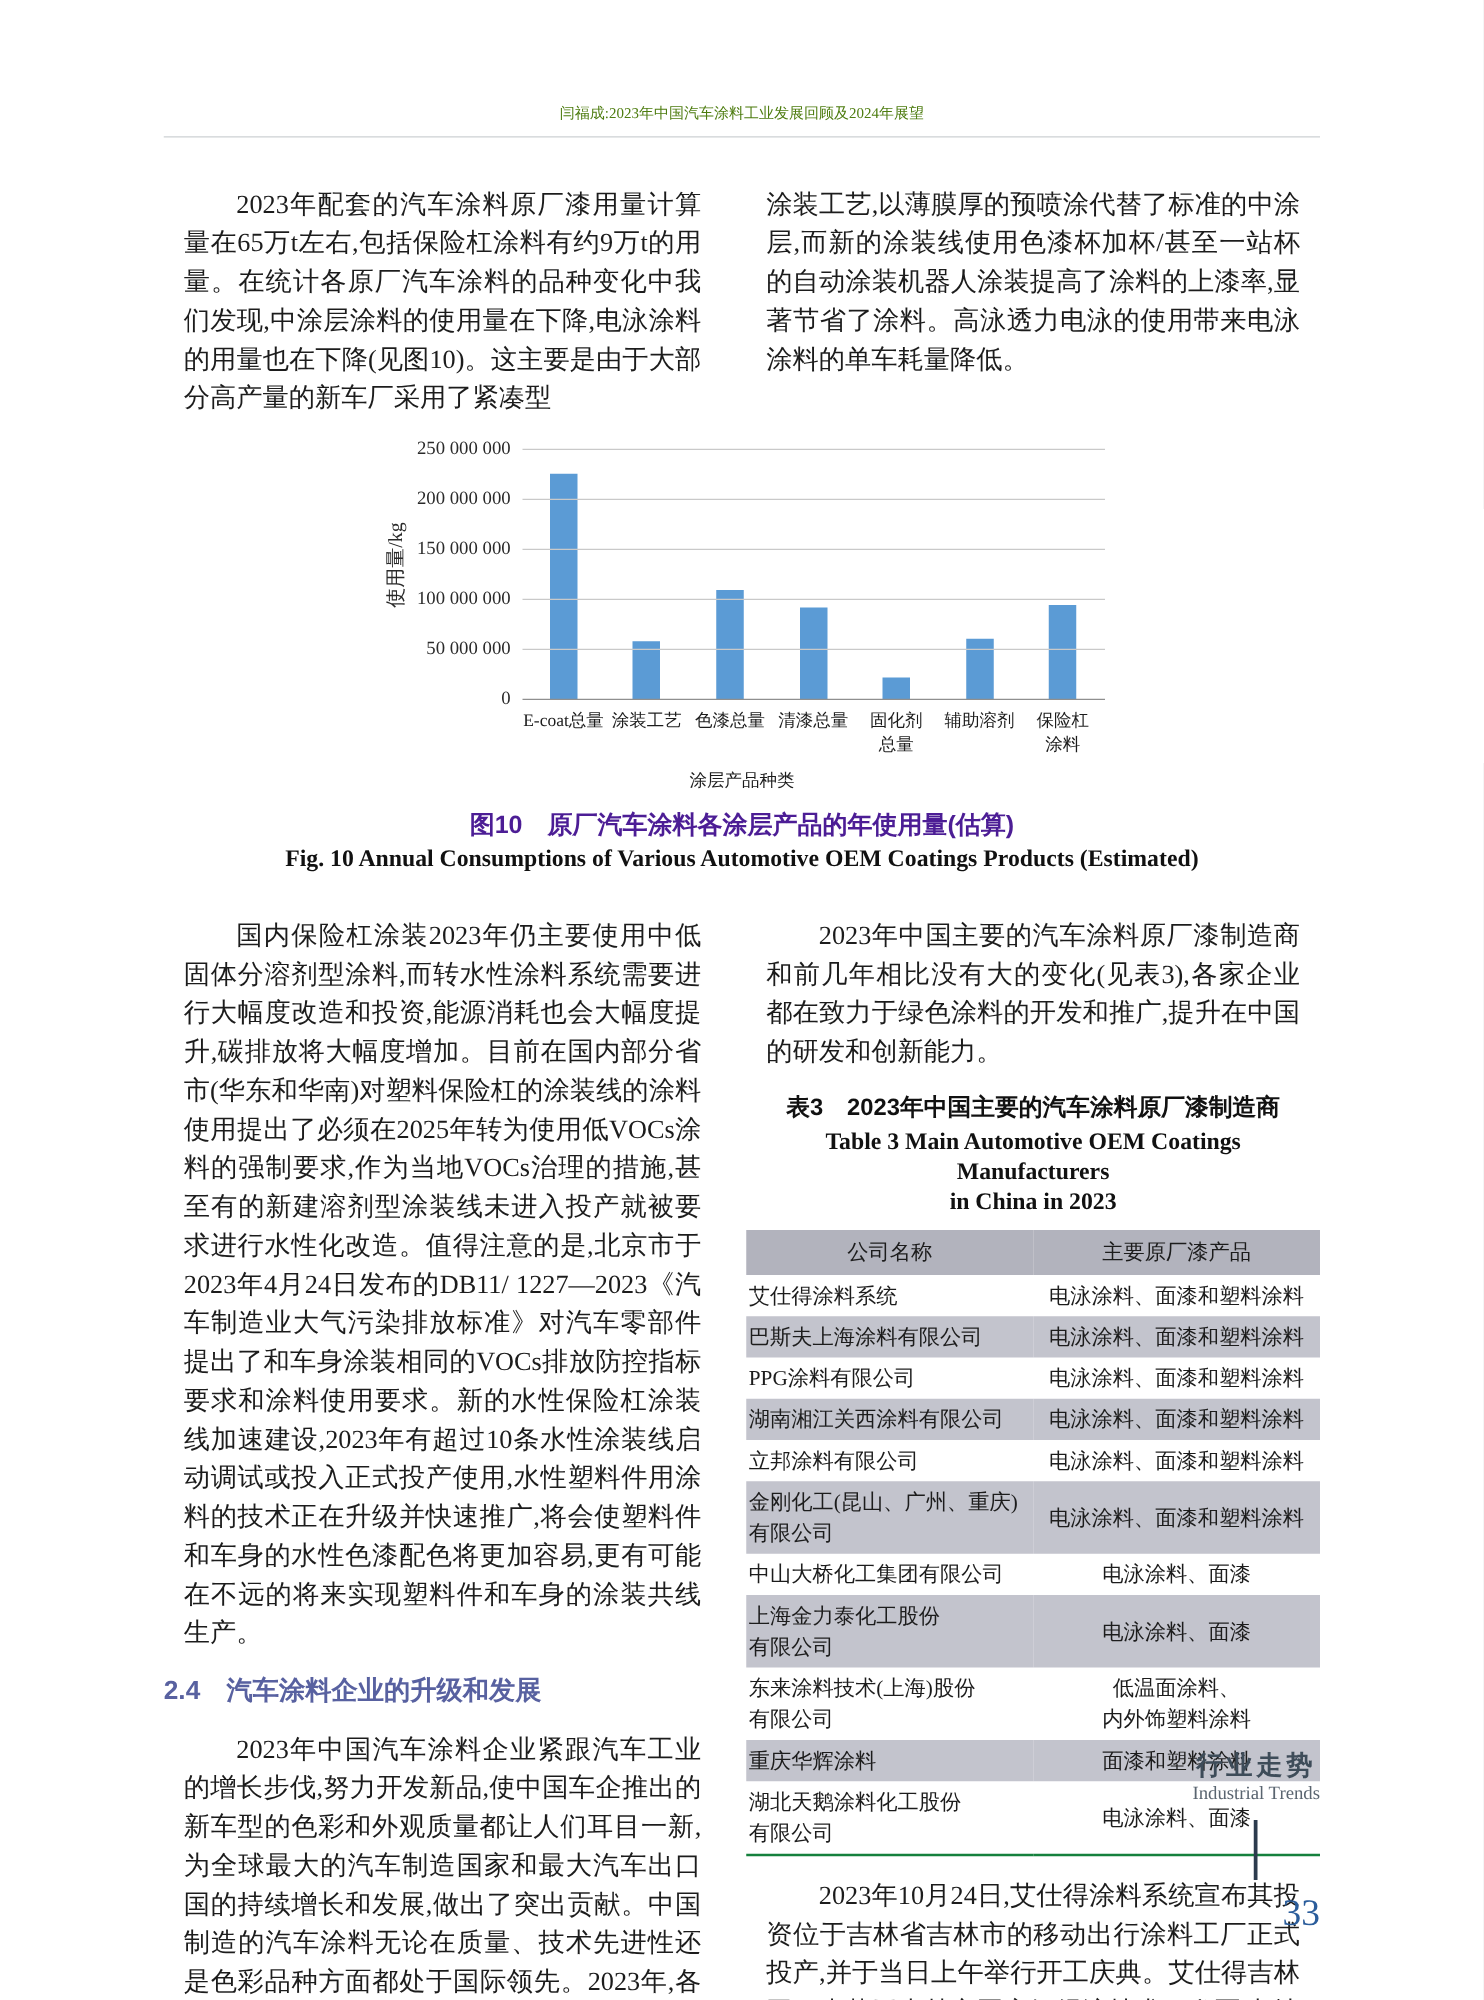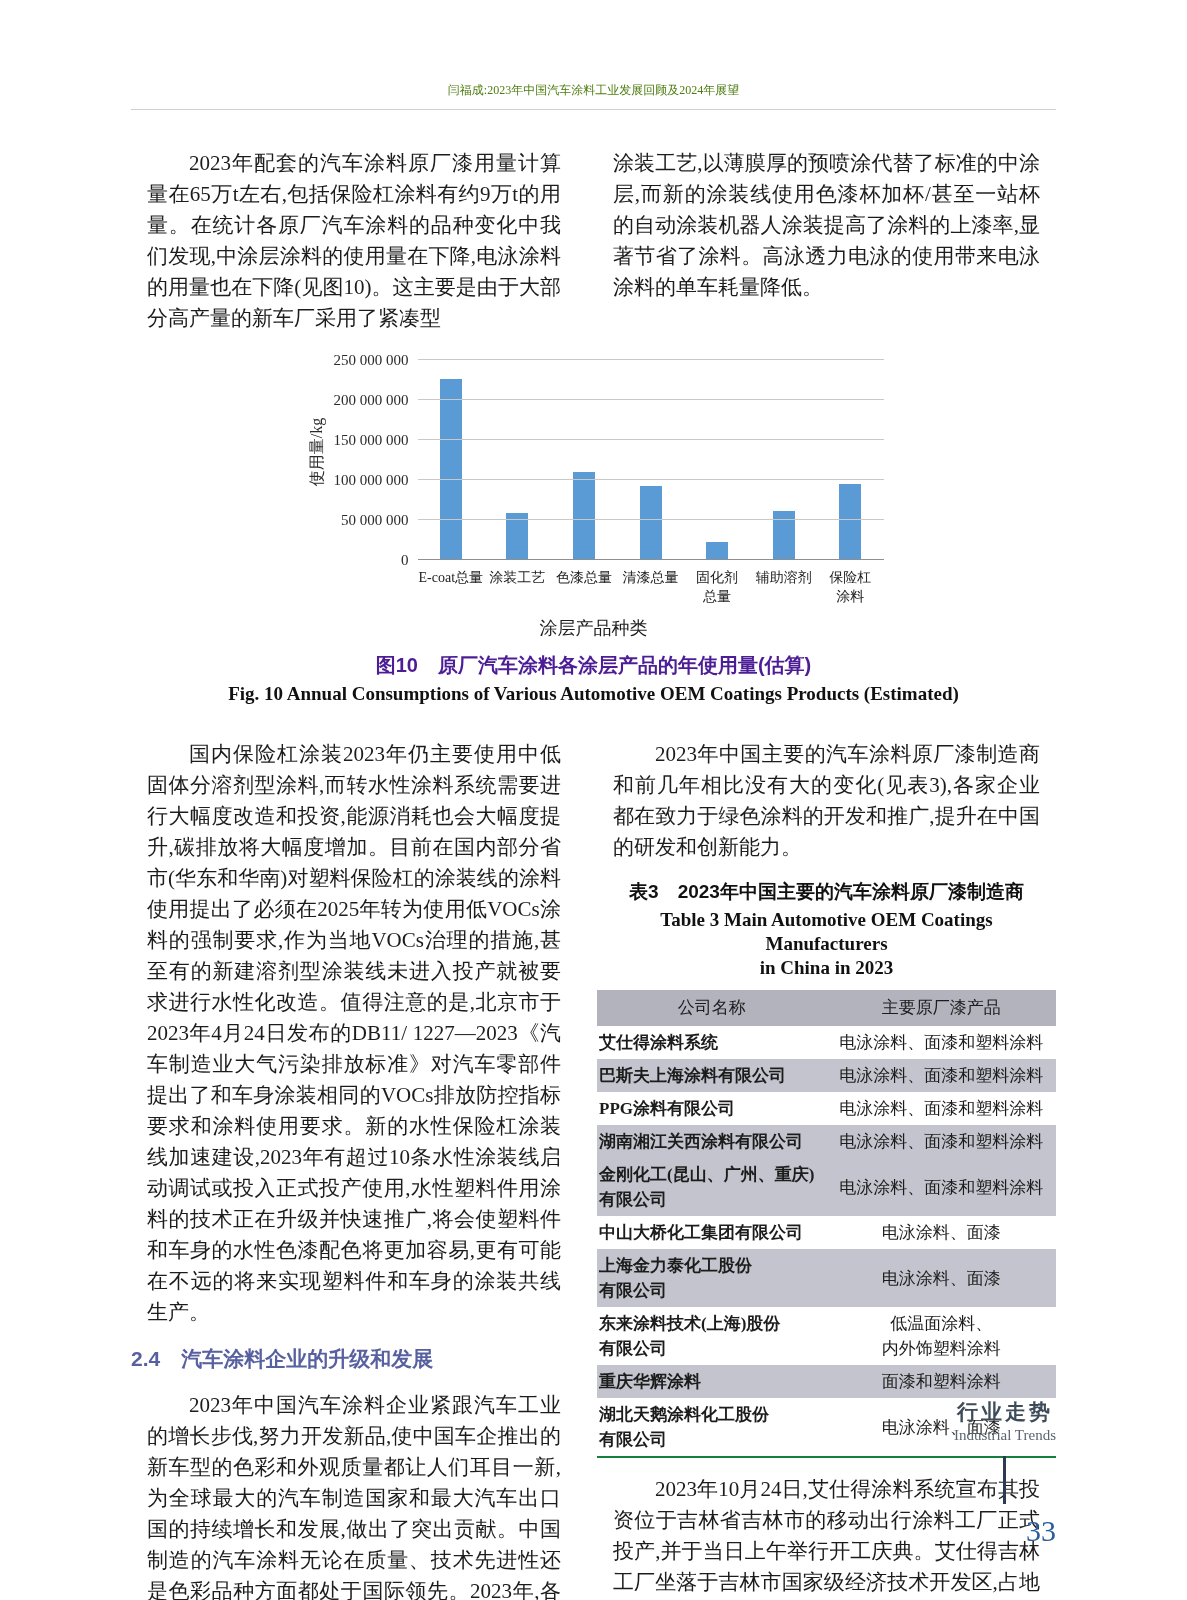--- a/index.html
+++ b/index.html
@@ -73,21 +73,21 @@
   }
   .bar-slot{flex:1;display:flex;justify-content:center;align-items:flex-end;height:100%;}
   .bar{width:22px;}
   .xcats{display:flex;justify-content:space-around;margin-top:8px;}
   .xcat{
     flex:1;text-align:center;
     font-size:14px;line-height:19px;color:#1c1c1c;
     white-space:pre-line;word-break:keep-all;
   }
   .x-axis-title{
-    text-align:center;margin-top:10px;font-size:18px;color:#1c1c1c;
+    text-align:center;margin-top:10px;font-size:14px;color:#1c1c1c;
   }
   .fig-cap-zh{
     text-align:center;margin-top:12px;
     font-family:"Liberation Sans","DejaVu Sans",sans-serif;
     font-weight:bold;font-size:20px;color:#4c1d95;
   }
   .fig-cap-en{
     text-align:center;margin-top:4px;
     font-weight:bold;font-size:19px;color:#111;
   }
@@ -126,21 +126,21 @@
     line-height:24px;
   }
   table.oem td{
     padding:4px 2px;
     line-height:25px;
     vertical-align:middle;
     white-space:pre-line;
     word-break:keep-all;
   }
   table.oem tr.shaded td{background:#c3c4cd;}
-  td.td-company{text-align:left;padding-left:8px;width:50%;font-weight:bold;}
+  td.td-company{text-align:left;padding-left:8px;width:50%;}
   td.td-products{text-align:center;width:50%;}
   th.th-company{width:50%;}
   th.th-products{width:50%;}
   .after-table{margin-top:26px;}
 
   
   .page-footer{
     position:absolute;
     right:131px;bottom:48px;
     display:flex;align-items:center;gap:12px;flex-direction:column;
@@ -268,20 +268,24 @@
                 <td class="td-products">电泳涂料、面漆和塑料涂料</td>
               </tr>
               <tr>
                 <td class="td-company">PPG涂料有限公司</td>
                 <td class="td-products">电泳涂料、面漆和塑料涂料</td>
               </tr>
               <tr class="shaded">
                 <td class="td-company">湖南湘江关西涂料有限公司</td>
                 <td class="td-products">电泳涂料、面漆和塑料涂料</td>
               </tr>
+              <tr>
+                <td class="td-company">立邦涂料有限公司</td>
+                <td class="td-products">电泳涂料、面漆和塑料涂料</td>
+              </tr>
               <tr class="shaded">
                 <td class="td-company">金刚化工(昆山、广州、重庆)
 有限公司</td>
                 <td class="td-products">电泳涂料、面漆和塑料涂料</td>
               </tr>
               <tr>
                 <td class="td-company">中山大桥化工集团有限公司</td>
                 <td class="td-products">电泳涂料、面漆</td>
               </tr>
               <tr class="shaded">

